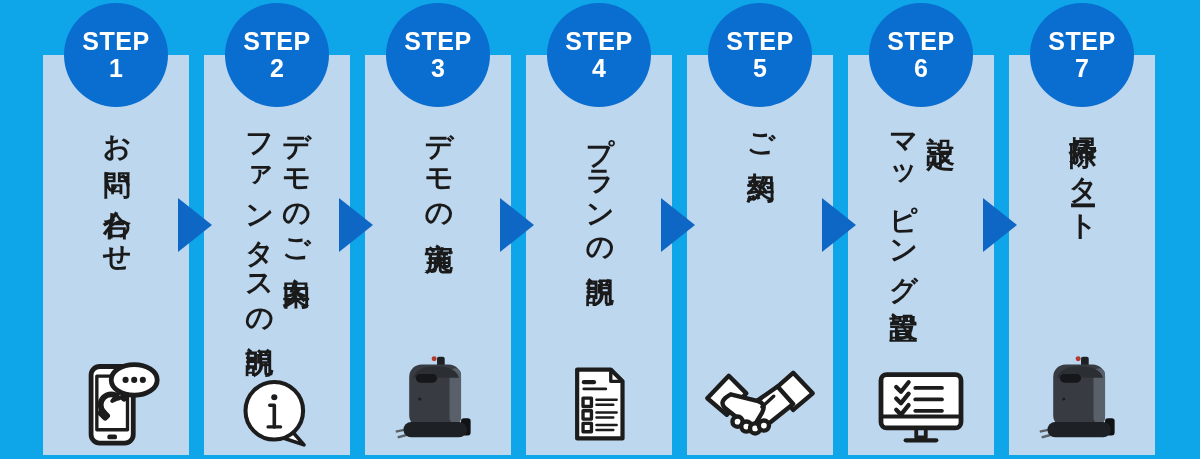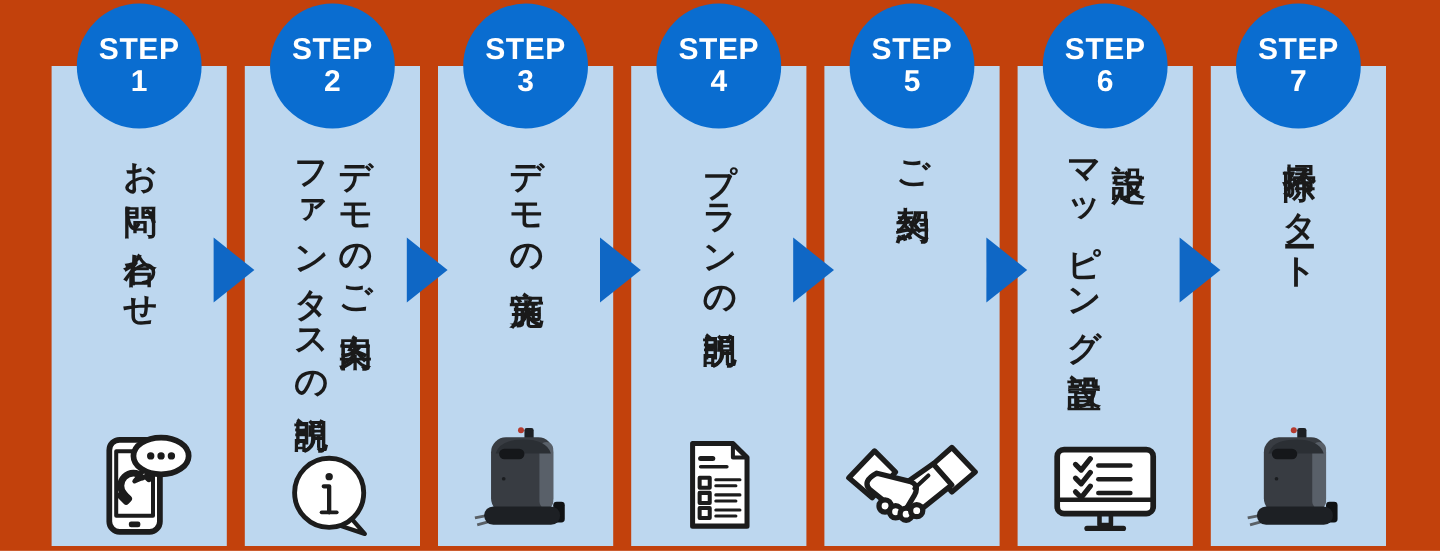--- a/index.html
+++ b/index.html
@@ -1,20 +1,20 @@
 <!DOCTYPE html>
 <html style="--circle: #0a6dd0; --arrow: #0f67c5; --col: #bdd7ef; --ink: #1a1a1a; --badge-ink: #ffffff;"><head>
 <meta charset="utf-8">
 <style>
   :root{
     --circle:#0a6dd0; --arrow:#0f67c5; --col:#bdd7ef; --ink:#1a1a1a; --badge-ink:#ffffff;
   }
   *{margin:0;padding:0;box-sizing:border-box;}
   body{background:#fff;font-family:"Liberation Sans","DejaVu Sans",sans-serif;}
-  .board{position:relative;width:1200px;height:459px;background:#c2410c;overflow:hidden;}
+  .board{position:relative;width:1200px;height:459px;background:#0ea5e9;overflow:hidden;}
   .cols{position:absolute;left:43px;top:55px;display:flex;gap:15px;}
   .step-col{position:relative;width:146px;height:400px;background:var(--col);
             display:flex;flex-direction:column;align-items:center;}
   .step-circle{position:absolute;top:-52px;left:50%;transform:translateX(-50%);
                width:104px;height:104px;border-radius:50%;background:var(--circle);
                color:var(--badge-ink);display:flex;flex-direction:column;align-items:center;
                justify-content:center;font-weight:bold;line-height:1.08;z-index:2;}
   .step-circle .badge{font-size:25px;letter-spacing:.5px;}
   .step-circle .num{font-size:25px;}
   .step-title{margin-top:60px;writing-mode:vertical-rl;color:var(--ink);

